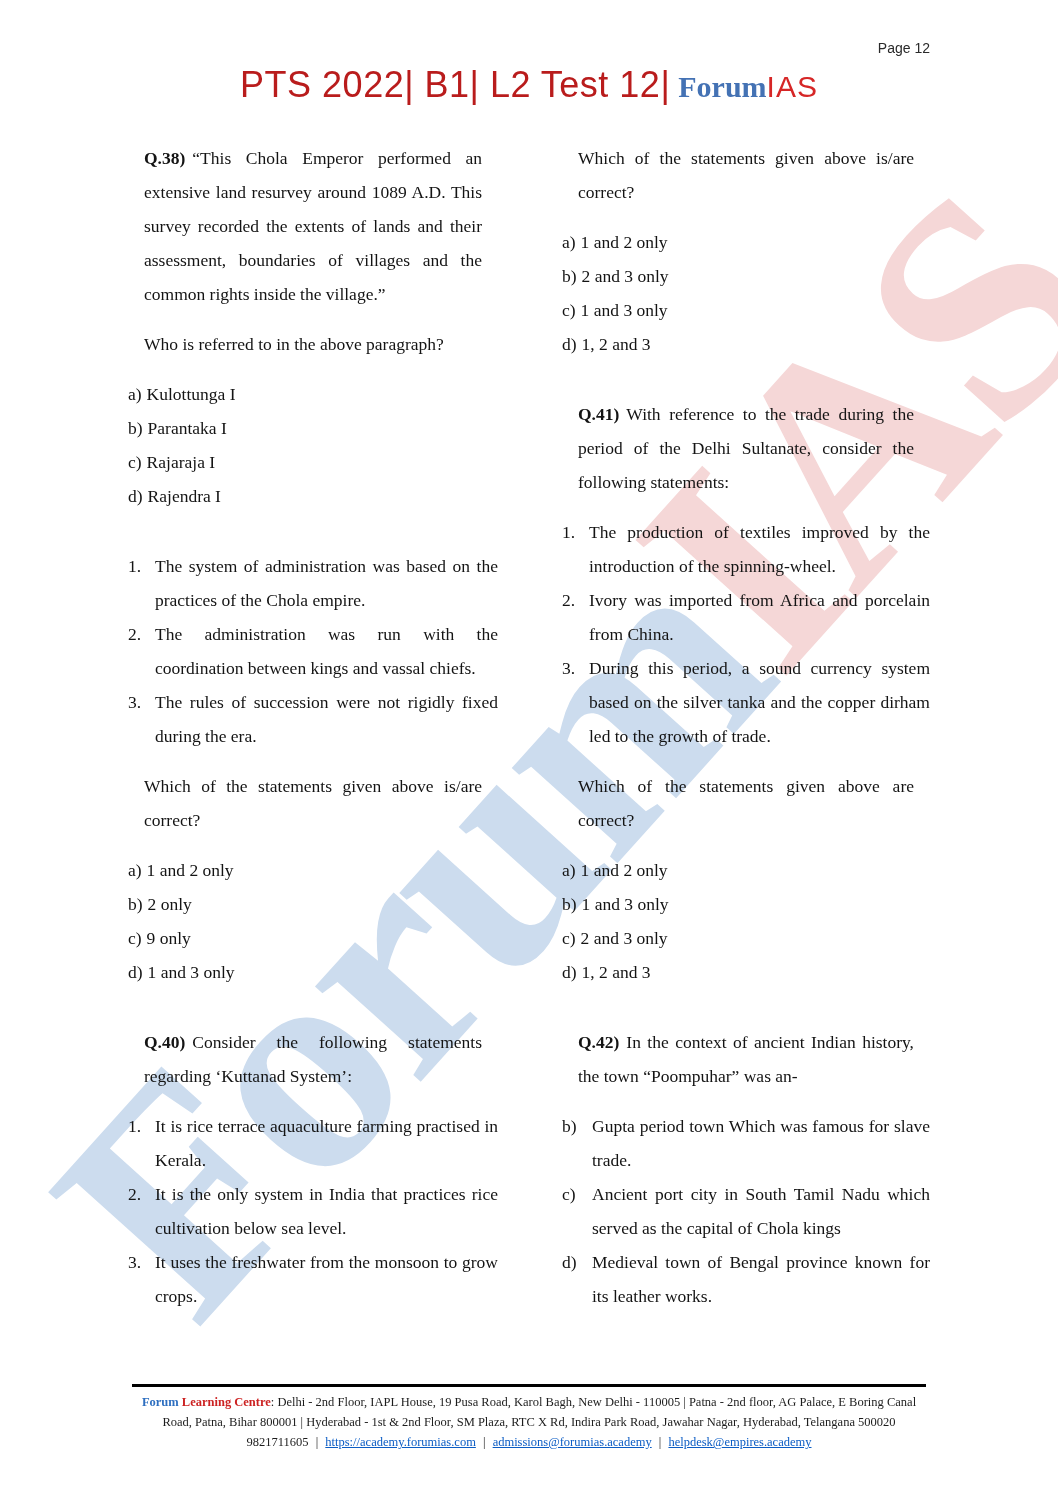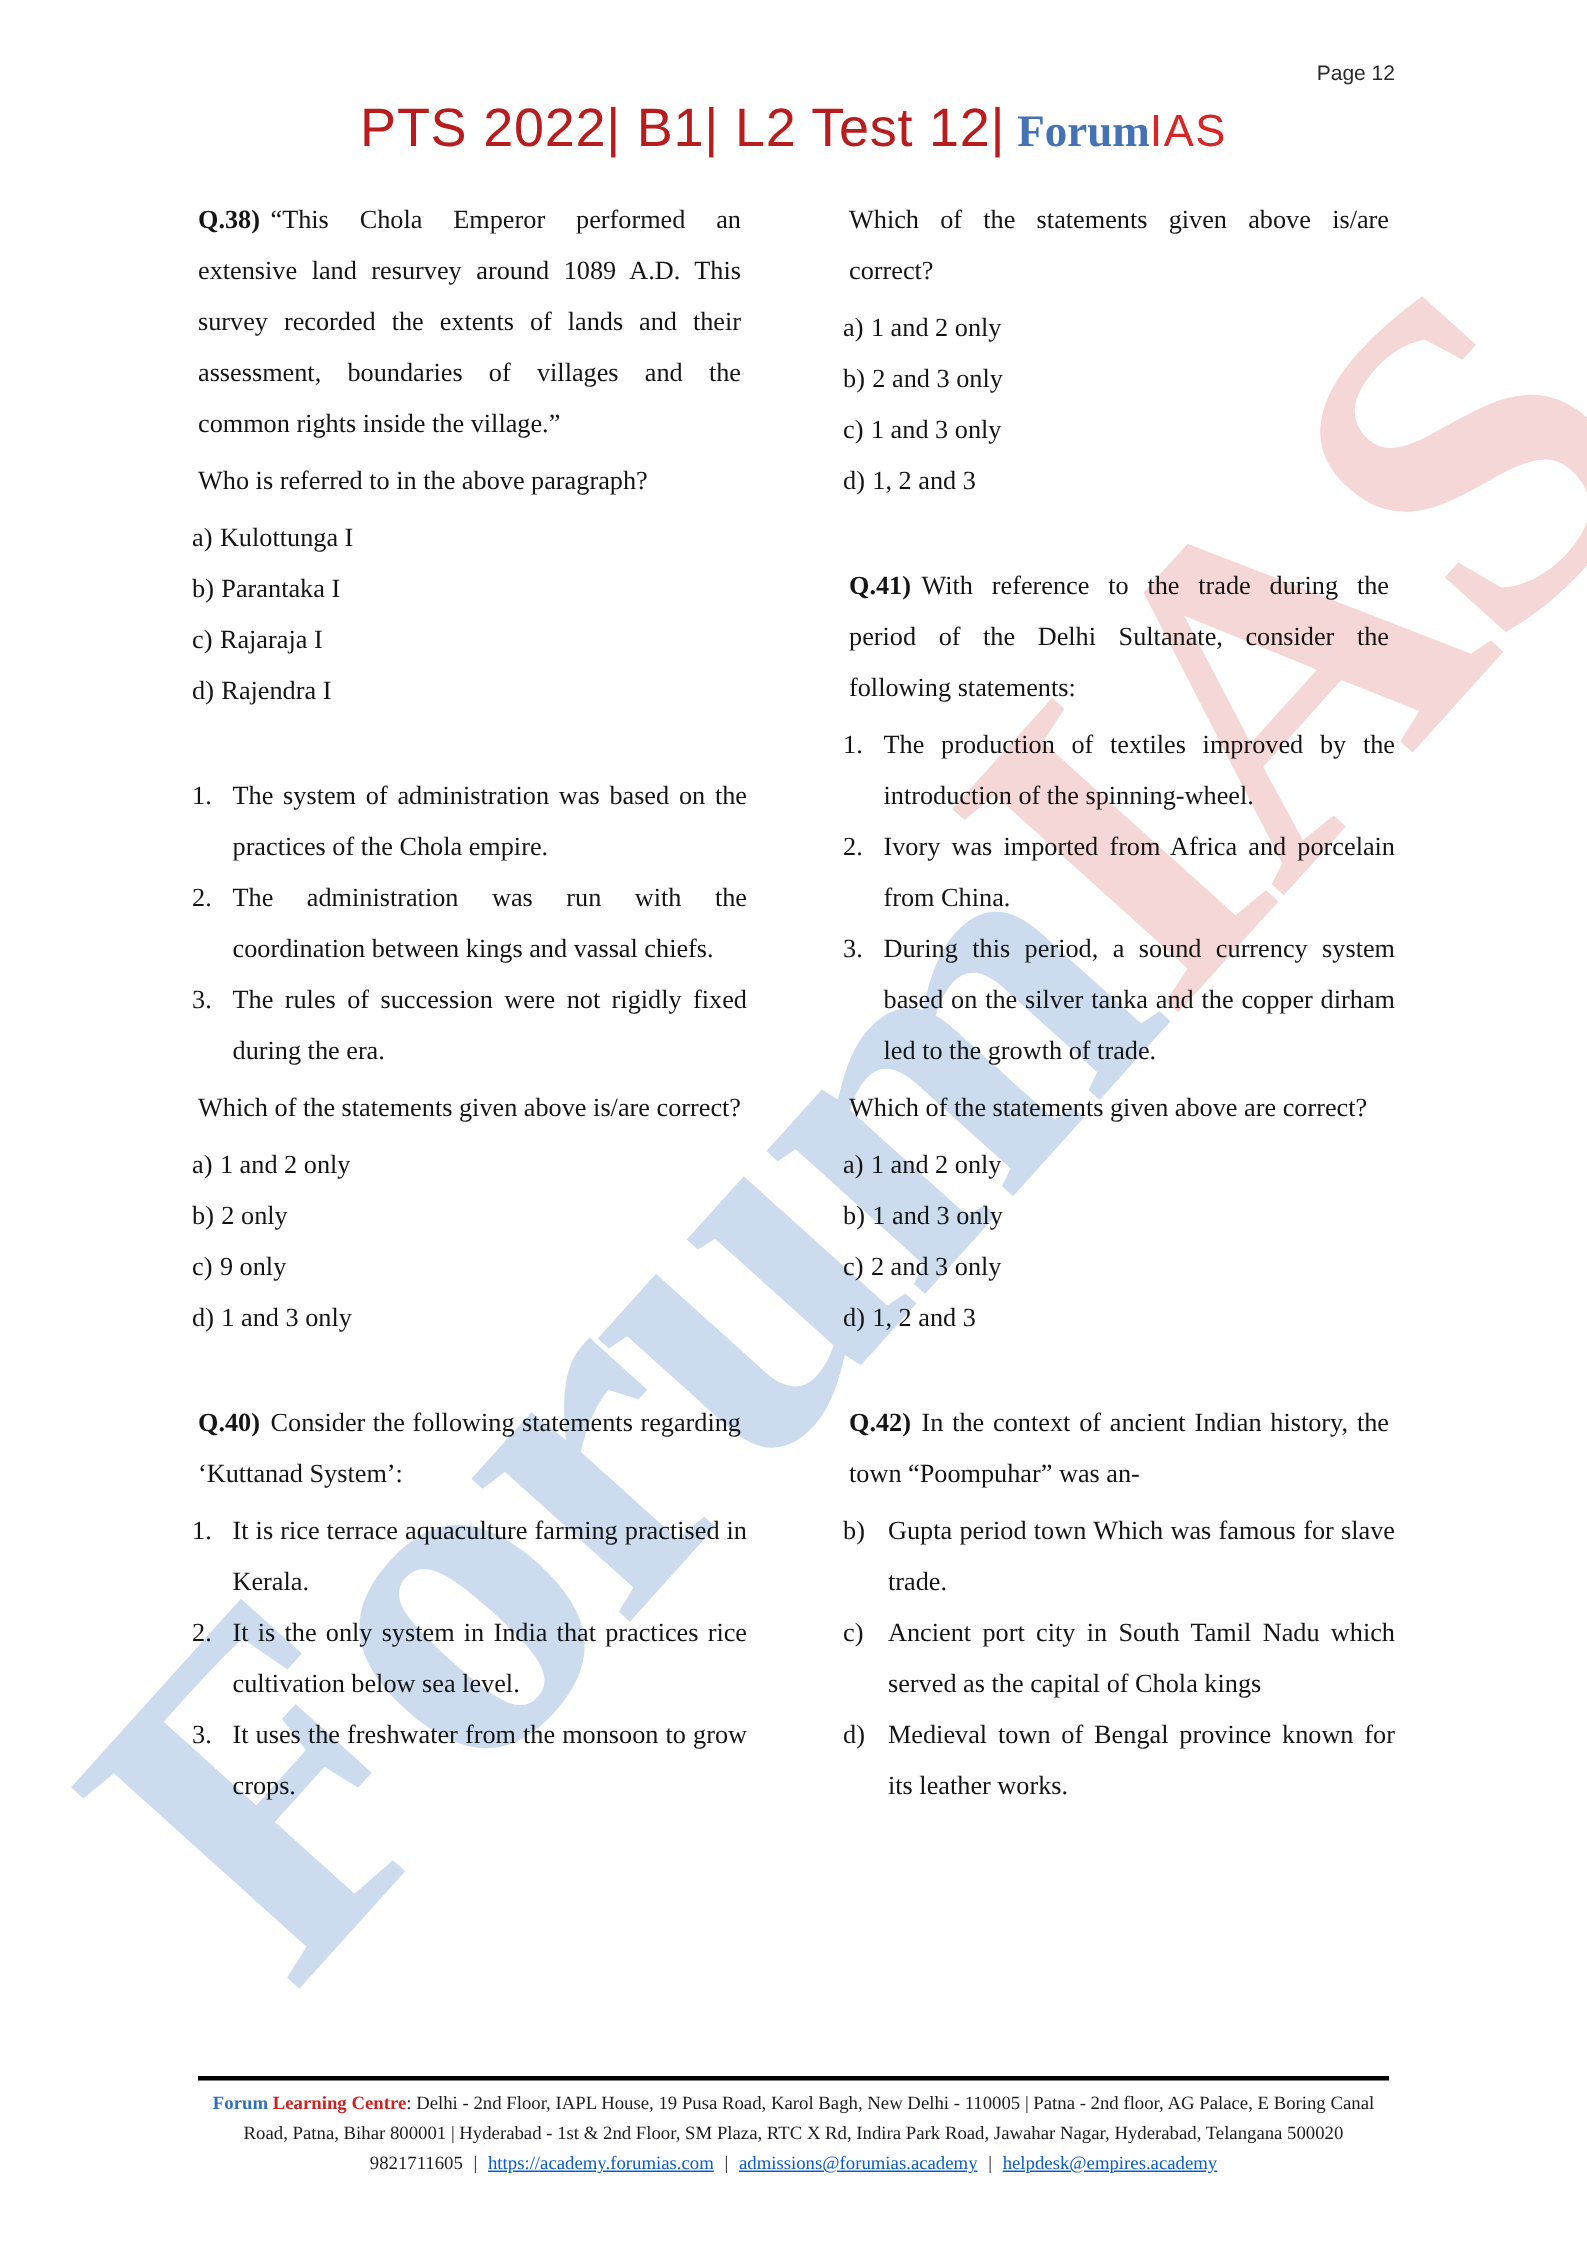--- a/index.html
+++ b/index.html
@@ -40,21 +40,21 @@
     font-family:"Liberation Sans", sans-serif; font-weight:normal;
     font-size:30px; color:#d62626; letter-spacing:1px;
   }
 
   
   .col { position:absolute; top:125px; z-index:1; font-size:17.5px; line-height:34px; }
   .col-left  { left:128px; width:370px; }
   .col-right { left:562px; width:368px; }
 
   .q-block { margin:0 0 36px 0; }
-  .para { margin:4px; text-align:justify; text-align-last:left;font-family:Liberation Serif, serif; }
+  .para { margin:16px; text-align:justify; text-align-last:left;font-family:Liberation Serif, serif; }
   .qnum { font-weight:bold; margin-right:7px; }
 
   .stmt { display:flex; margin:0; }
   .stmt-num { flex:0 0 27px; }
   .stmt-text { flex:1; text-align:justify; text-align-last:left; }
 
   .opt { display:flex; margin:0; }
   .opt-label { flex:0 0 auto; margin-right:5px; }
   .opt-text { flex:1; }
 

